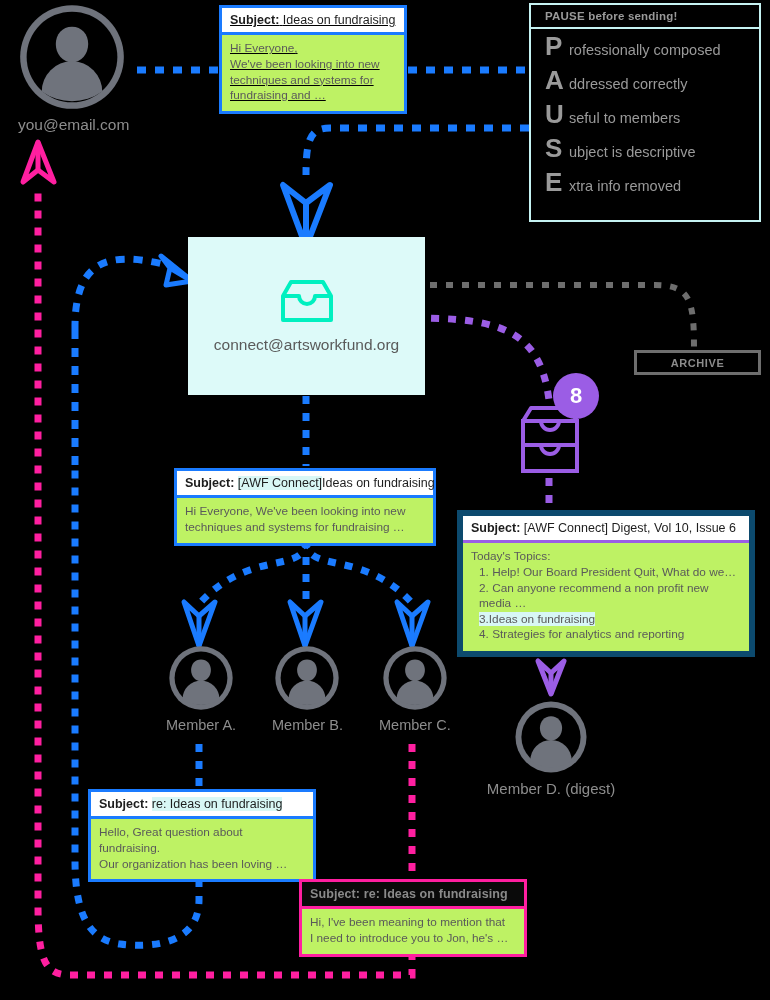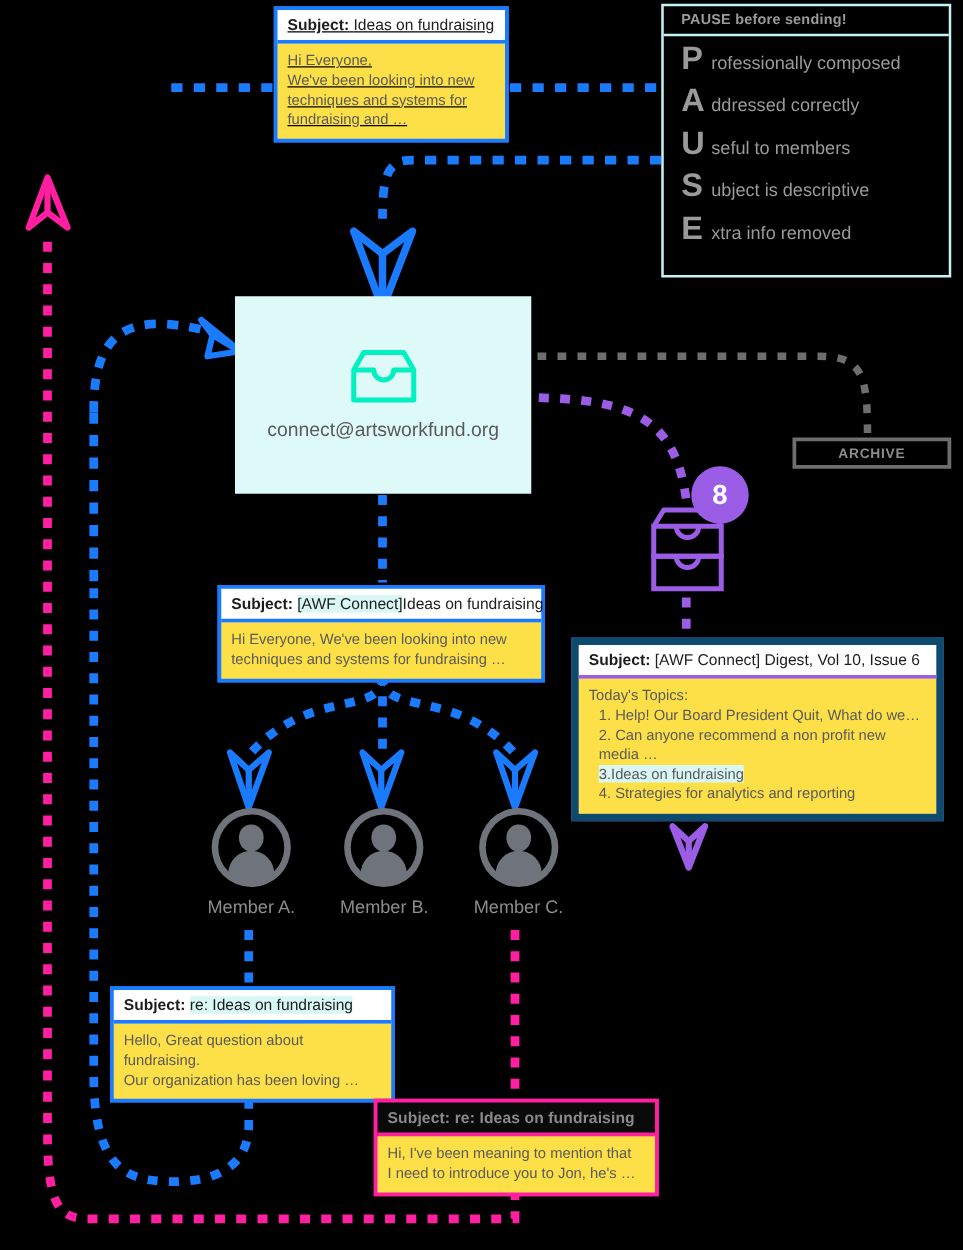--- a/index.html
+++ b/index.html
@@ -14,21 +14,21 @@
 
   
   .card { position:absolute; }
   .card .subj {
     background:#fff; color:#1d1d1d;
     font-size:12.5px; padding:5px 7px 5px 8px;
     white-space:nowrap; line-height:1.15;
   }
   .card .subj b { font-weight:bold; }
   .card .body {
-    background:#fde047; color:#5a5a5a;
+    background:#bef264; color:#5a5a5a;
     font-size:11.8px; padding:6px 8px 7px 8px; line-height:1.32;
   }
   .hl { background:#d8f7f5; }
 
   .card.blue { border:3px solid #1a7bff; background:#1a7bff; }
   .card.blue .subj { border-bottom:3px solid #1a7bff; }
   .card.purple { border:6px solid #0c4a6e; background:#9b5de5; }
   .card.purple .subj { border-bottom:3px solid #9b5de5; }
   .card.pink { border:3px solid #ff1fa0; background:#ff1fa0; }
   .card.pink .subj { background:#0a0a0a; color:#8a8a8a; font-weight:bold;
@@ -148,20 +148,29 @@
       <path d="M397,602 L412,646 L428,602 L412,616 Z"></path>
         <path d="M412,616 L412,646"></path>
     </g>
 
     <g stroke="#9b5de5" stroke-width="5" fill="none" stroke-linejoin="round">
       <path d="M538,661 L551,694 L564,661 L551,673 Z"></path>
         <path d="M551,673 L551,694"></path>
     </g>
   </svg>
 
+  <div id="sender">
+    <svg class="av" viewBox="0 0 100 100">
+      <circle cx="50" cy="50" r="48" fill="#6f737c"></circle>
+      <circle cx="50" cy="50" r="42" fill="#000"></circle>
+      <path d="M50 22c9 0 15 7 15 16s-6 17-15 17-15-8-15-17 6-16 15-16z" fill="#6f737c"></path>
+      <path d="M22 82a28 28 0 0 1 56 0 48 48 0 0 1-56 0z" fill="#6f737c"></path>
+    </svg>
+    <div class="nm">you@email.com</div>
+  </div>
 
   <div class="card blue" style="left:219px; top:5px; width:188px;text-decoration:underline;">
     <div class="subj">
       <b>Subject:</b>
       <span>Ideas on fundraising</span>
     </div>
     <div class="body" style="white-space:pre-line;">Hi Everyone,
 We've been looking into new
 techniques and systems for
 fundraising and …</div>
@@ -270,20 +279,29 @@
   <div class="person" style="left:379px; top:645px;">
     <svg class="av" viewBox="0 0 100 100">
       <circle cx="50" cy="50" r="48" fill="#6f737c"></circle>
         <circle cx="50" cy="50" r="40" fill="#000"></circle>
       <path d="M50 22c9 0 15 7 15 16s-6 17-15 17-15-8-15-17 6-16 15-16z" fill="#6f737c"></path>
       <path d="M22 82a28 28 0 0 1 56 0 48 48 0 0 1-56 0z" fill="#6f737c"></path>
     </svg>
     <div class="nm">Member C.</div>
   </div>
 
+  <div class="person big" style="left:477px; top:700px; width:148px;">
+    <svg class="av" viewBox="0 0 100 100">
+      <circle cx="50" cy="50" r="48" fill="#6f737c"></circle>
+        <circle cx="50" cy="50" r="40" fill="#000"></circle>
+      <path d="M50 22c9 0 15 7 15 16s-6 17-15 17-15-8-15-17 6-16 15-16z" fill="#6f737c"></path>
+      <path d="M22 82a28 28 0 0 1 56 0 48 48 0 0 1-56 0z" fill="#6f737c"></path>
+    </svg>
+    <div class="nm">Member D. (digest)</div>
+  </div>
 
   <div class="card blue" style="left:88px; top:789px; width:228px;">
     <div class="subj">
       <b>Subject:</b>
       <span class="hl">re: Ideas on fundraising</span>
     </div>
     <div class="body" style="white-space:pre-line;">Hello, Great question about fundraising.
 Our organization has been loving …</div>
   </div>
 

